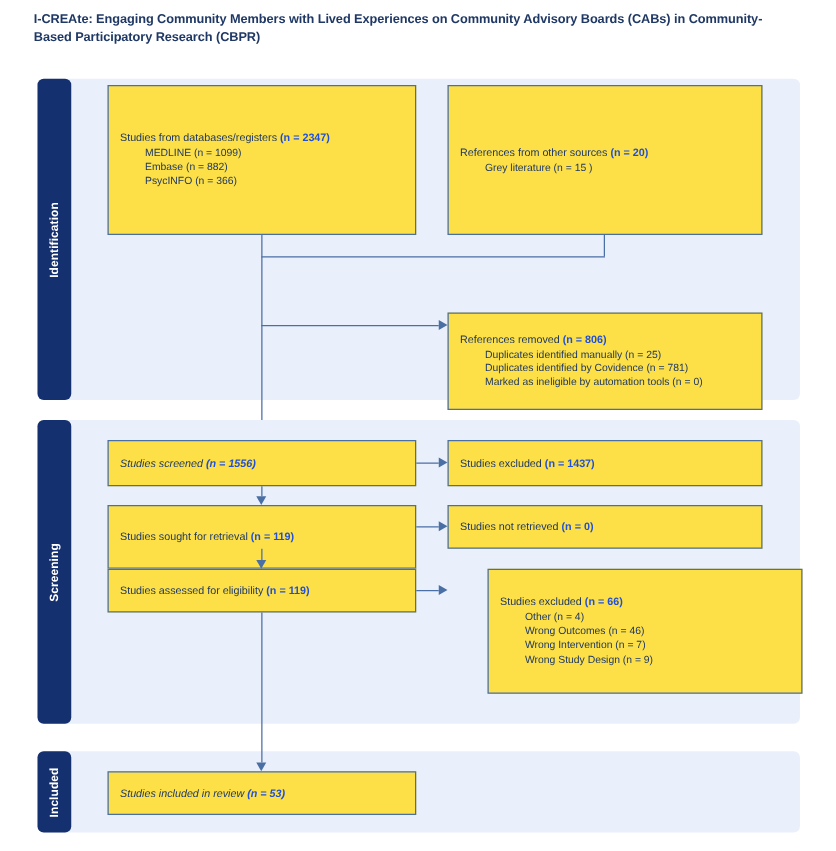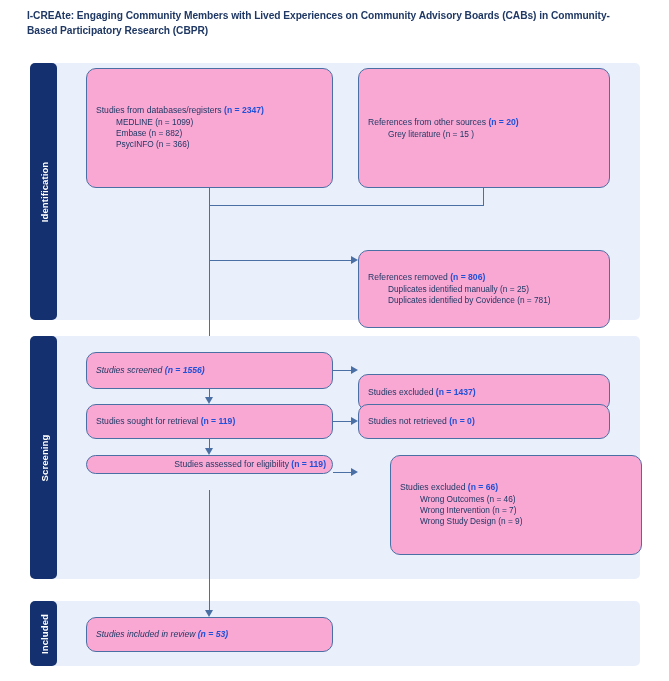--- a/index.html
+++ b/index.html
@@ -49,23 +49,23 @@
     left: 50%;
     top: 50%;
     transform: translate(-50%, -50%) rotate(-90deg);
     white-space: nowrap;
     display: block;
   }
 
   
   .box {
     position: absolute;
-    background: #f9a8d4;
+    background: #fde047;
     border: 1.3px solid #4A6FA5;
-    border-radius: 10px;
+    border-radius: 0;
     box-sizing: border-box;
   }
   .box-text {
     position: absolute;
     left: 9px;
     right: 6px;
     color: #1F3864;
     font-size: 8.6px;
     line-height: 11.6px;
   }
@@ -141,20 +141,21 @@
     </div>
   </div>
 
   <div class="box" style="left:358px; top:222px; width:252px; height:78px;margin-top:28px;">
     <div class="box-text center-v">
       <span class="head-line">
         <span>References removed </span><span class="nbold">(n = 806)</span>
       </span>
       <span class="sub">Duplicates identified manually (n = 25)</span>
       <span class="sub">Duplicates identified by Covidence (n = 781)</span>
+      <span class="sub">Marked as ineligible by automation tools (n = 0)</span>
     </div>
   </div>
 
   <div class="conn v-line" style="left:209px; top:188px; height:17px;"></div>
 
   <div class="conn v-line" style="left:483px; top:188px; height:17px;"></div>
 
   <div class="conn h-line" style="left:209px; top:205px; width:275px;"></div>
 
   <div class="conn v-line" style="left:209px; top:205px; height:140px;"></div>
@@ -169,32 +170,32 @@
   </div>
 
   <div class="box" style="left:86px; top:352px; width:247px; height:37px;font-style:italic;">
     <div class="box-text center-v">
       <span class="head-line">
         <span>Studies screened </span><span class="nbold">(n = 1556)</span>
       </span>
     </div>
   </div>
 
-  <div class="box" style="left:358px; top:352px; width:252px; height:37px;margin-top:22px;">
+  <div class="box" style="left:358px; top:352px; width:252px; height:37px;">
     <div class="box-text center-v">
       <span class="head-line">
         <span>Studies excluded </span><span class="nbold">(n = 1437)</span>
       </span>
     </div>
   </div>
 
   <div class="conn h-line" style="left:333px; top:370px; width:18px;"></div>
   <div class="arrow-right" style="left:351px; top:366.2px;"></div>
 
-  <div class="box" style="left:86px; top:404px; width:247px; height:35px;">
+  <div class="box" style="left:86px; top:404px; width:247px; height:51px;">
     <div class="box-text center-v">
       <span class="head-line">
         <span>Studies sought for retrieval </span><span class="nbold">(n = 119)</span>
       </span>
     </div>
   </div>
 
   <div class="box" style="left:358px; top:404px; width:252px; height:35px;">
     <div class="box-text center-v">
       <span class="head-line">
@@ -202,33 +203,34 @@
       </span>
     </div>
   </div>
 
   <div class="conn v-line" style="left:209px; top:389px; height:8px;"></div>
   <div class="arrow-down" style="left:205.2px; top:397px;"></div>
 
   <div class="conn h-line" style="left:333px; top:421px; width:18px;"></div>
   <div class="arrow-right" style="left:351px; top:417.2px;"></div>
 
-  <div class="box" style="left:86px; top:455px; width:247px; height:19px;text-align:right;">
+  <div class="box" style="left:86px; top:455px; width:247px; height:35px;">
     <div class="box-text center-v">
       <span class="head-line">
         <span>Studies assessed for eligibility </span><span class="nbold">(n = 119)</span>
       </span>
     </div>
   </div>
 
   <div class="box" style="left:358px; top:455px; width:252px; height:100px;margin-left:32px;">
     <div class="box-text center-v">
       <span class="head-line">
         <span>Studies excluded </span><span class="nbold">(n = 66)</span>
       </span>
+      <span class="sub">Other (n = 4)</span>
       <span class="sub">Wrong Outcomes (n = 46)</span>
       <span class="sub">Wrong Intervention (n = 7)</span>
       <span class="sub">Wrong Study Design (n = 9)</span>
     </div>
   </div>
 
   <div class="conn v-line" style="left:209px; top:439px; height:9px;"></div>
   <div class="arrow-down" style="left:205.2px; top:448px;"></div>
 
   <div class="conn h-line" style="left:333px; top:472px; width:18px;"></div>

